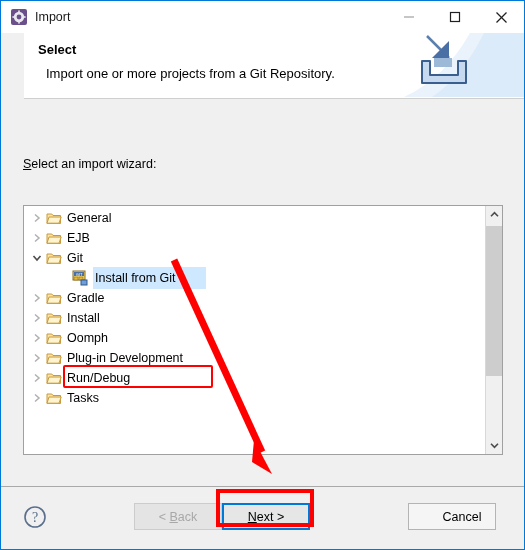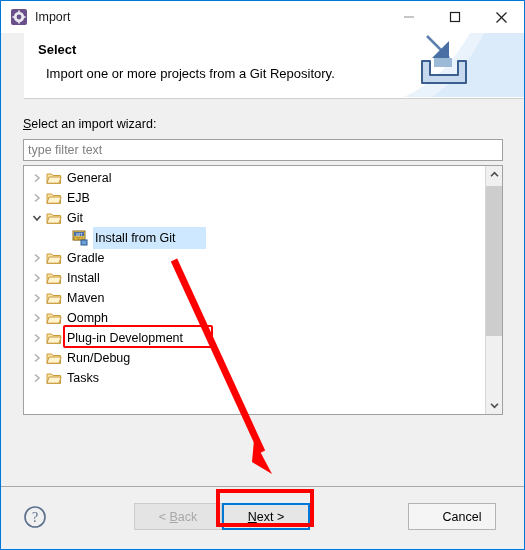--- a/index.html
+++ b/index.html
@@ -86,20 +86,21 @@
     position: absolute;
     right: 0; top: 0;
     width: 120px; height: 64px;
   }
 
   
   #body {
     flex: 1 1 auto;
     position: relative;
     background: #f0f0f0;
+    margin-top: 40px;
   }
   #label-wizard {
     position: absolute;
     left: 22px; top: 18px;
     font-size: 12.5px;
     color: #000000;
   }
   #label-wizard u { text-decoration: underline; }
 
   #filter-input {
@@ -315,21 +316,20 @@
       </svg>
     </div>
   </div>
 
   <div id="body">
 
     <div id="label-wizard">
       <u>S</u><span>elect an import wizard:</span>
     </div>
 
-    <input id="filter-input" type="text" placeholder="type filter text" style="">
 
     <div id="tree-panel">
       <div id="tree-list">
           <div class="tree-row">
             <div class="twisty">
               <svg width="8" height="10" viewBox="0 0 8 10">
                 <path d="M2 1.5 L6 5 L2 8.5" fill="none" stroke="#b0b0b0" stroke-width="1.5"></path>
               </svg>
             </div>
             <div class="folder-icon"><svg width="16" height="16" viewBox="0 0 16 16">
@@ -391,32 +391,20 @@
             <div class="twisty">
               <svg width="8" height="10" viewBox="0 0 8 10">
                 <path d="M2 1.5 L6 5 L2 8.5" fill="none" stroke="#b0b0b0" stroke-width="1.5"></path>
               </svg>
             </div>
             <div class="folder-icon"><svg width="16" height="16" viewBox="0 0 16 16">
                 <path d="M1 4 L1 13.5 L14.5 13.5 L14.5 5.5 L7 5.5 L5.8 4 Z" fill="#fde3a7" stroke="#c89a3c" stroke-width="1"></path>
                 <path d="M3 7 L15.2 7 L13 13.2 L1 13.2 Z" fill="#fff3d0" stroke="#c89a3c" stroke-width="1"></path>
               </svg></div>
             <span class="row-label">Install</span>
-          </div>
-          <div class="tree-row">
-            <div class="twisty">
-              <svg width="8" height="10" viewBox="0 0 8 10">
-                <path d="M2 1.5 L6 5 L2 8.5" fill="none" stroke="#b0b0b0" stroke-width="1.5"></path>
-              </svg>
-            </div>
-            <div class="folder-icon"><svg width="16" height="16" viewBox="0 0 16 16">
-                <path d="M1 4 L1 13.5 L14.5 13.5 L14.5 5.5 L7 5.5 L5.8 4 Z" fill="#fde3a7" stroke="#c89a3c" stroke-width="1"></path>
-                <path d="M3 7 L15.2 7 L13 13.2 L1 13.2 Z" fill="#fff3d0" stroke="#c89a3c" stroke-width="1"></path>
-              </svg></div>
-            <span class="row-label">Maven</span>
           </div>
           <div class="tree-row">
             <div class="twisty">
               <svg width="8" height="10" viewBox="0 0 8 10">
                 <path d="M2 1.5 L6 5 L2 8.5" fill="none" stroke="#b0b0b0" stroke-width="1.5"></path>
               </svg>
             </div>
             <div class="folder-icon"><svg width="16" height="16" viewBox="0 0 16 16">
                 <path d="M1 4 L1 13.5 L14.5 13.5 L14.5 5.5 L7 5.5 L5.8 4 Z" fill="#fde3a7" stroke="#c89a3c" stroke-width="1"></path>
                 <path d="M3 7 L15.2 7 L13 13.2 L1 13.2 Z" fill="#fff3d0" stroke="#c89a3c" stroke-width="1"></path>

